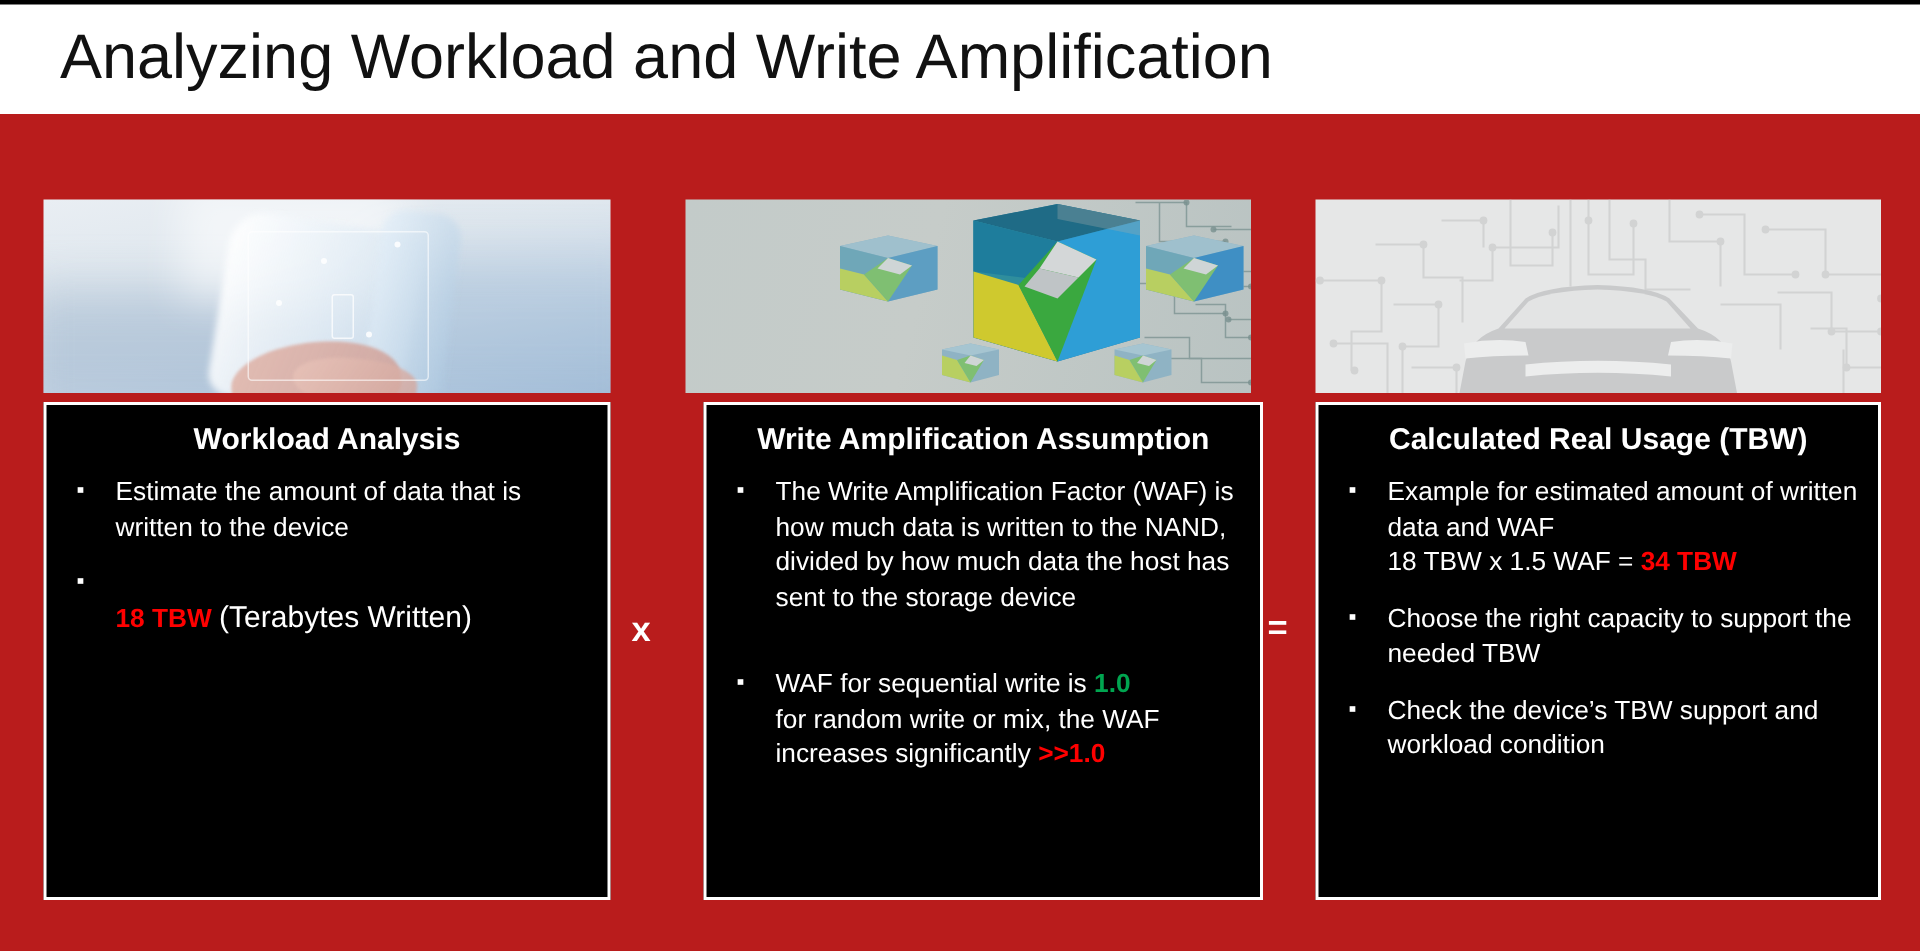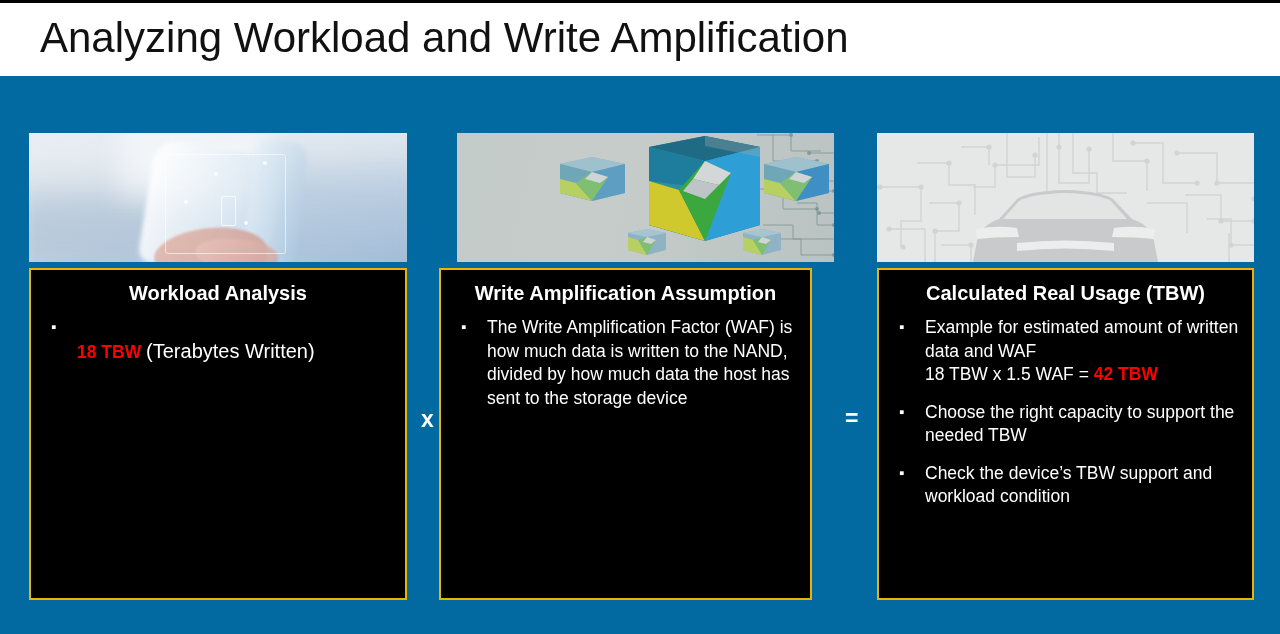--- a/index.html
+++ b/index.html
@@ -2,21 +2,21 @@
 <html><head>
 <meta charset="utf-8">
 <style>
   * { box-sizing: border-box; margin: 0; padding: 0; }
   html, body {
     width: 1280px; height: 634px;
     background: #000000;
     font-family: "Liberation Sans", sans-serif;
     overflow: hidden;
   }
-  .slide { position: relative; width: 1280px; height: 634px; background: #0369a1; }
+  .slide { position: relative; width: 1280px; height: 634px; background: #b91c1c; }
 
   
   .title-band {
     position: absolute; left: 0; top: 0; width: 1280px; height: 76px;
     background: #ffffff;
   }
   .title-rule-top {
     position: absolute; left: 0; top: 0; width: 1280px; height: 3px; background: #000;
   }
   .title-text {
@@ -62,25 +62,25 @@
   
   .thumb-cubes { background: linear-gradient(105deg,#c3cbc9 0%,#c6ccc9 42%,#b9c3c2 100%); }
 
   
   .thumb-car { background: #e6e7e7; }
   .tcar-svg { position:absolute; left:0; top:0; width:100%; height:100%; }
 
   
   .box {
     position: absolute; top: 268px; height: 332px;
-    background: #000000; border: 2px solid #eab308;
+    background: #000000; border: 2px solid #ffffff;
     padding: 10px 12px 10px 12px;
   }
   .box-1 { left: 29px;  width: 378px; }
-  .box-2 { left: 439px; width: 373px; }
+  .box-2 { left: 469px; width: 373px; }
   .box-3 { left: 877px; width: 377px; }
 
   .box-title {
     text-align: center; color: #ffffff; font-weight: bold;
     font-size: 20px; line-height: 26px; margin-bottom: 10px;
     white-space: nowrap;
   }
   .bullets { list-style: none; }
   .bullet {
     position: relative; color: #ffffff;
@@ -130,20 +130,23 @@
       <div class="tp-dot" style="left:49%;top:30%"></div>
       <div class="tp-dot" style="left:62%;top:22%"></div>
       <div class="tp-dot" style="left:41%;top:52%"></div>
       <div class="tp-dot" style="left:57%;top:68%"></div>
     </div>
   </div>
 
   <div class="box box-1">
     <div class="box-title">Workload Analysis</div>
     <div class="bullets">
+      <div class="bullet">
+        <span>Estimate the amount of data that is written to the device</span>
+      </div>
       <div class="bullet">
         <br>
         <span class="red">18 TBW</span>
         <span class="small">(Terabytes Written)</span>
       </div>
     </div>
   </div>
 
   <div class="op op-x">x</div>
 
@@ -222,20 +225,27 @@
         </g>
       </svg>
     </div>
   </div>
 
   <div class="box box-2">
     <div class="box-title">Write Amplification Assumption</div>
     <div class="bullets">
       <div class="bullet" style="margin-bottom:34px">
         <span>The Write Amplification Factor (WAF) is how much data is written to the NAND, divided by how much data the host has sent to the storage device</span>
+      </div>
+      <div class="bullet">
+        <span class="b">WAF</span>
+        <span>for sequential write is</span>
+        <span class="green">1.0</span><br>
+        <span>for random write or mix, the WAF increases significantly</span>
+        <span class="red">&gt;&gt;1.0</span>
       </div>
     </div>
   </div>
 
   <div class="op op-eq">=</div>
 
   <div class="col col-3">
     <div class="thumb thumb-car">
       <svg class="tcar-svg" viewBox="0 0 377 129" preserveAspectRatio="none">
         <g stroke="#d2d3d3" stroke-width="1.4" fill="none">
@@ -293,21 +303,21 @@
       </svg>
     </div>
   </div>
 
   <div class="box box-3">
     <div class="box-title">Calculated Real Usage (TBW)</div>
     <div class="bullets">
       <div class="bullet">
         <span>Example for estimated amount of written data and WAF</span><br>
         <span class="b">18 TBW x 1.5 WAF =</span>
-        <span class="red">42 TBW</span>
+        <span class="red">34 TBW</span>
       </div>
       <div class="bullet">
         <span>Choose the right capacity to support the needed TBW</span>
       </div>
       <div class="bullet">
         <span>Check the device’s TBW support and workload condition</span>
       </div>
     </div>
   </div>
 

